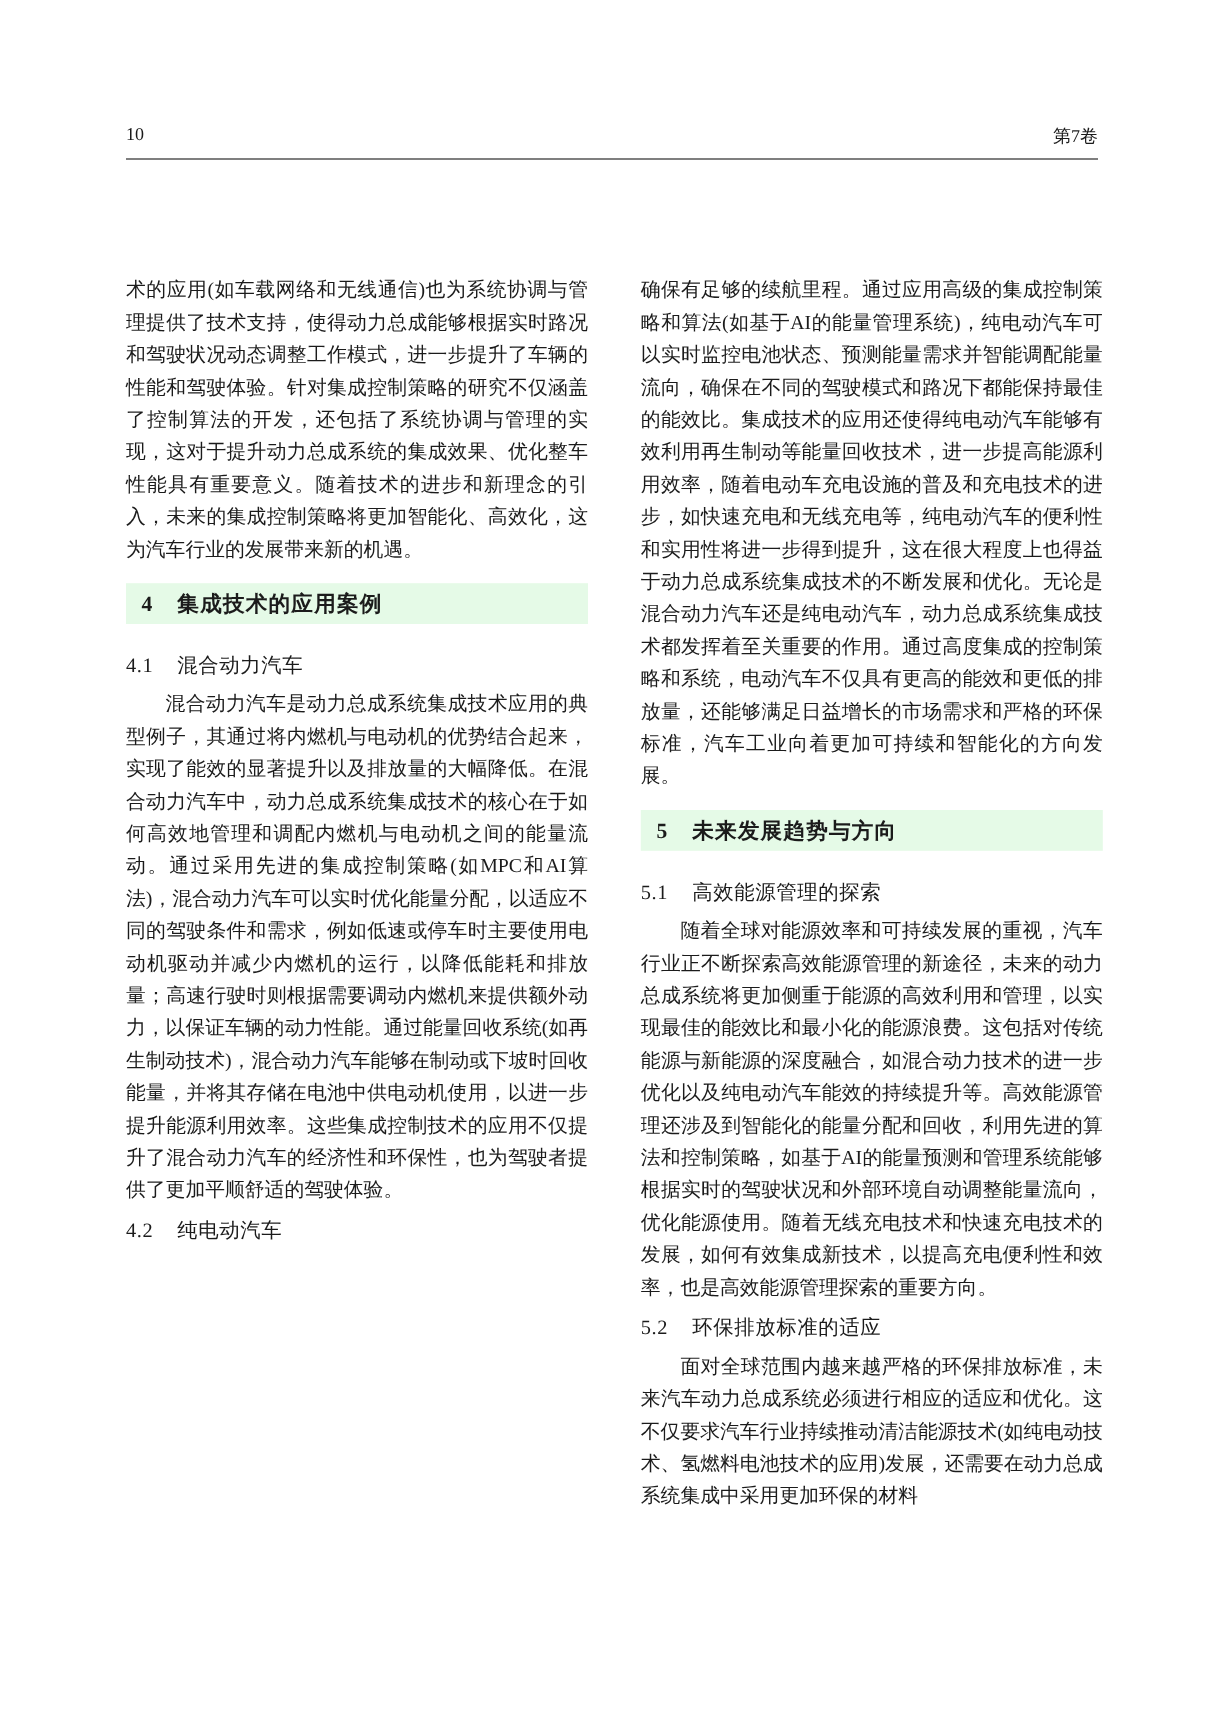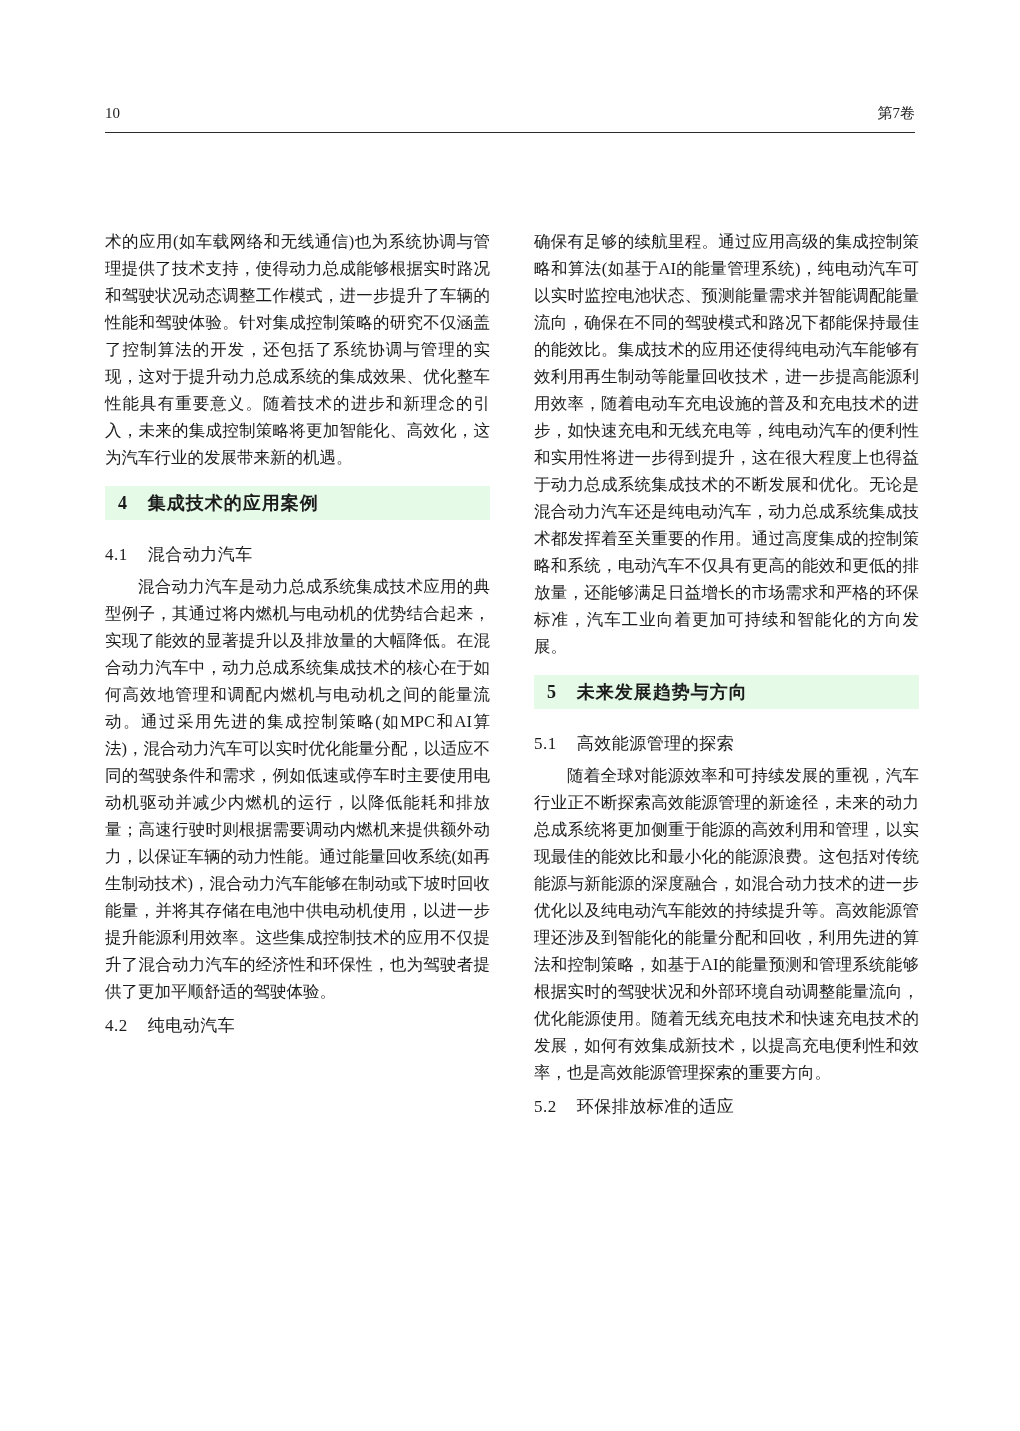--- a/index.html
+++ b/index.html
@@ -112,16 +112,17 @@
       <h3 class="sub-heading">
         <span class="sub-num">5.1</span>
         <span class="sub-title">高效能源管理的探索</span>
       </h3>
       <p class="para indent">随着全球对能源效率和可持续发展的重视，汽车行业正不断探索高效能源管理的新途径，未来的动力总成系统将更加侧重于能源的高效利用和管理，以实现最佳的能效比和最小化的能源浪费。这包括对传统能源与新能源的深度融合，如混合动力技术的进一步优化以及纯电动汽车能效的持续提升等。高效能源管理还涉及到智能化的能量分配和回收，利用先进的算法和控制策略，如基于AI的能量预测和管理系统能够根据实时的驾驶状况和外部环境自动调整能量流向，优化能源使用。随着无线充电技术和快速充电技术的发展，如何有效集成新技术，以提高充电便利性和效率，也是高效能源管理探索的重要方向。</p>
 
       <h3 class="sub-heading">
         <span class="sub-num">5.2</span>
         <span class="sub-title">环保排放标准的适应</span>
       </h3>
+      <p class="para indent">面对全球范围内越来越严格的环保排放标准，未来汽车动力总成系统必须进行相应的适应和优化。这不仅要求汽车行业持续推动清洁能源技术(如纯电动技术、氢燃料电池技术的应用)发展，还需要在动力总成系统集成中采用更加环保的材料</p>
     </section>
 
   </main>
 </div>
 
 </body></html>

